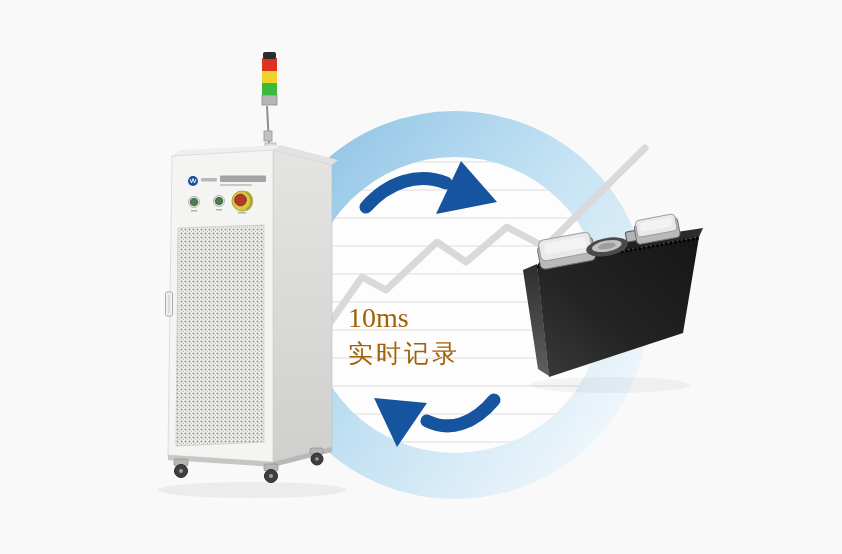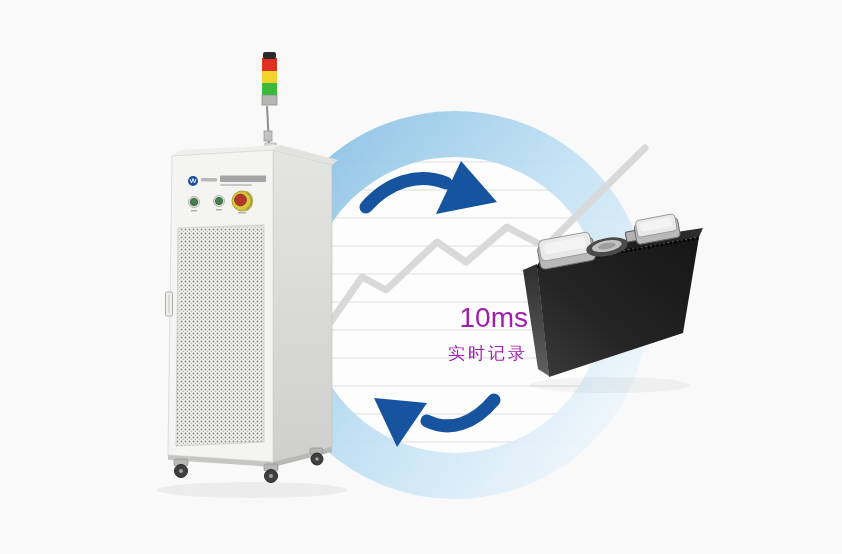--- a/index.html
+++ b/index.html
@@ -4,24 +4,24 @@
 <style>
   html,body{margin:0;padding:0;}
   body{
     width:842px;height:554px;position:relative;overflow:hidden;
     background:#f9f9f9;
     font-family:"Liberation Sans", sans-serif;
   }
   #stage{position:absolute;left:0;top:0;}
   .caption{
     position:absolute;left:348px;top:303px;width:180px;
-    text-align:right;color:#a21caf;z-index:5;
+    text-align:left;color:#a16207;z-index:5;font-family:Liberation Serif, serif;
   }
   .caption .l1{font-size:28px;line-height:30px;}
-  .caption .l2{font-size:17px;line-height:28px;margin-top:7px;letter-spacing:3px;}
+  .caption .l2{font-size:25px;line-height:28px;margin-top:7px;letter-spacing:3px;}
 </style>
 </head>
 <body>
 
 <svg id="stage" width="842" height="554" viewBox="0 0 842 554">
   <defs>
     <linearGradient id="ringGrad" x1="0" y1="0.1" x2="1" y2="0.8">
       <stop offset="0" stop-color="#86bfe3"></stop>
       <stop offset="0.5" stop-color="#bcdef2"></stop>
       <stop offset="1" stop-color="#eef6fb"></stop>

